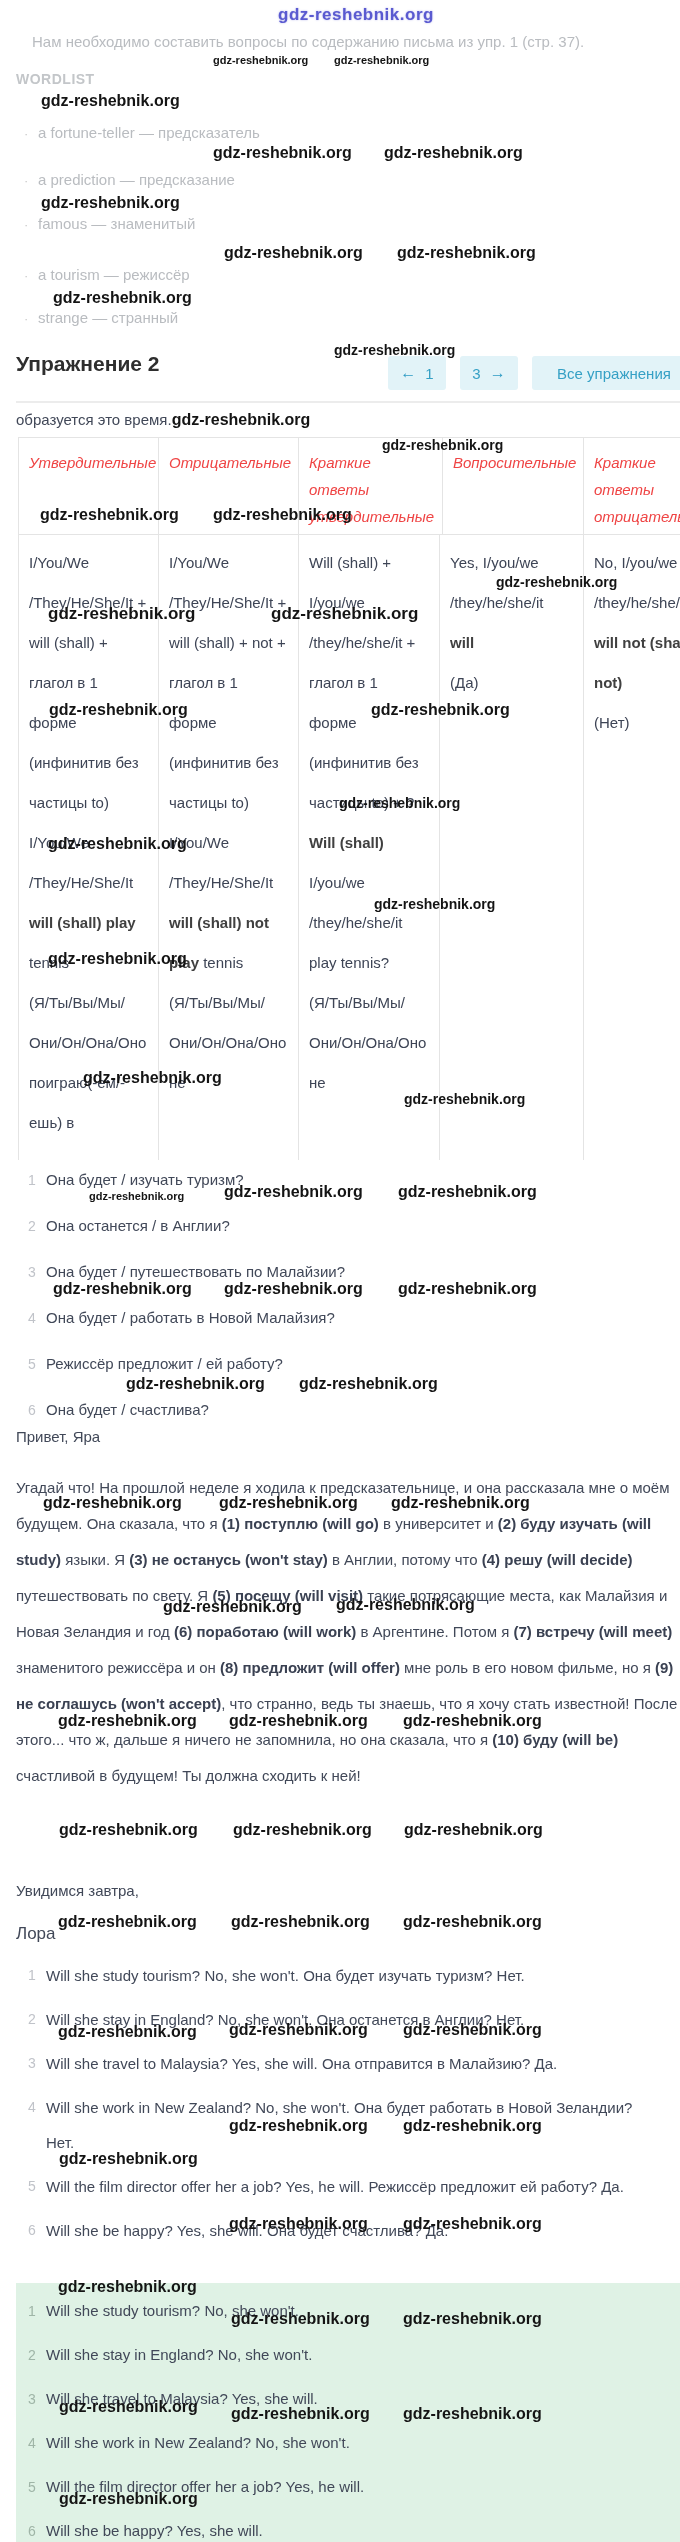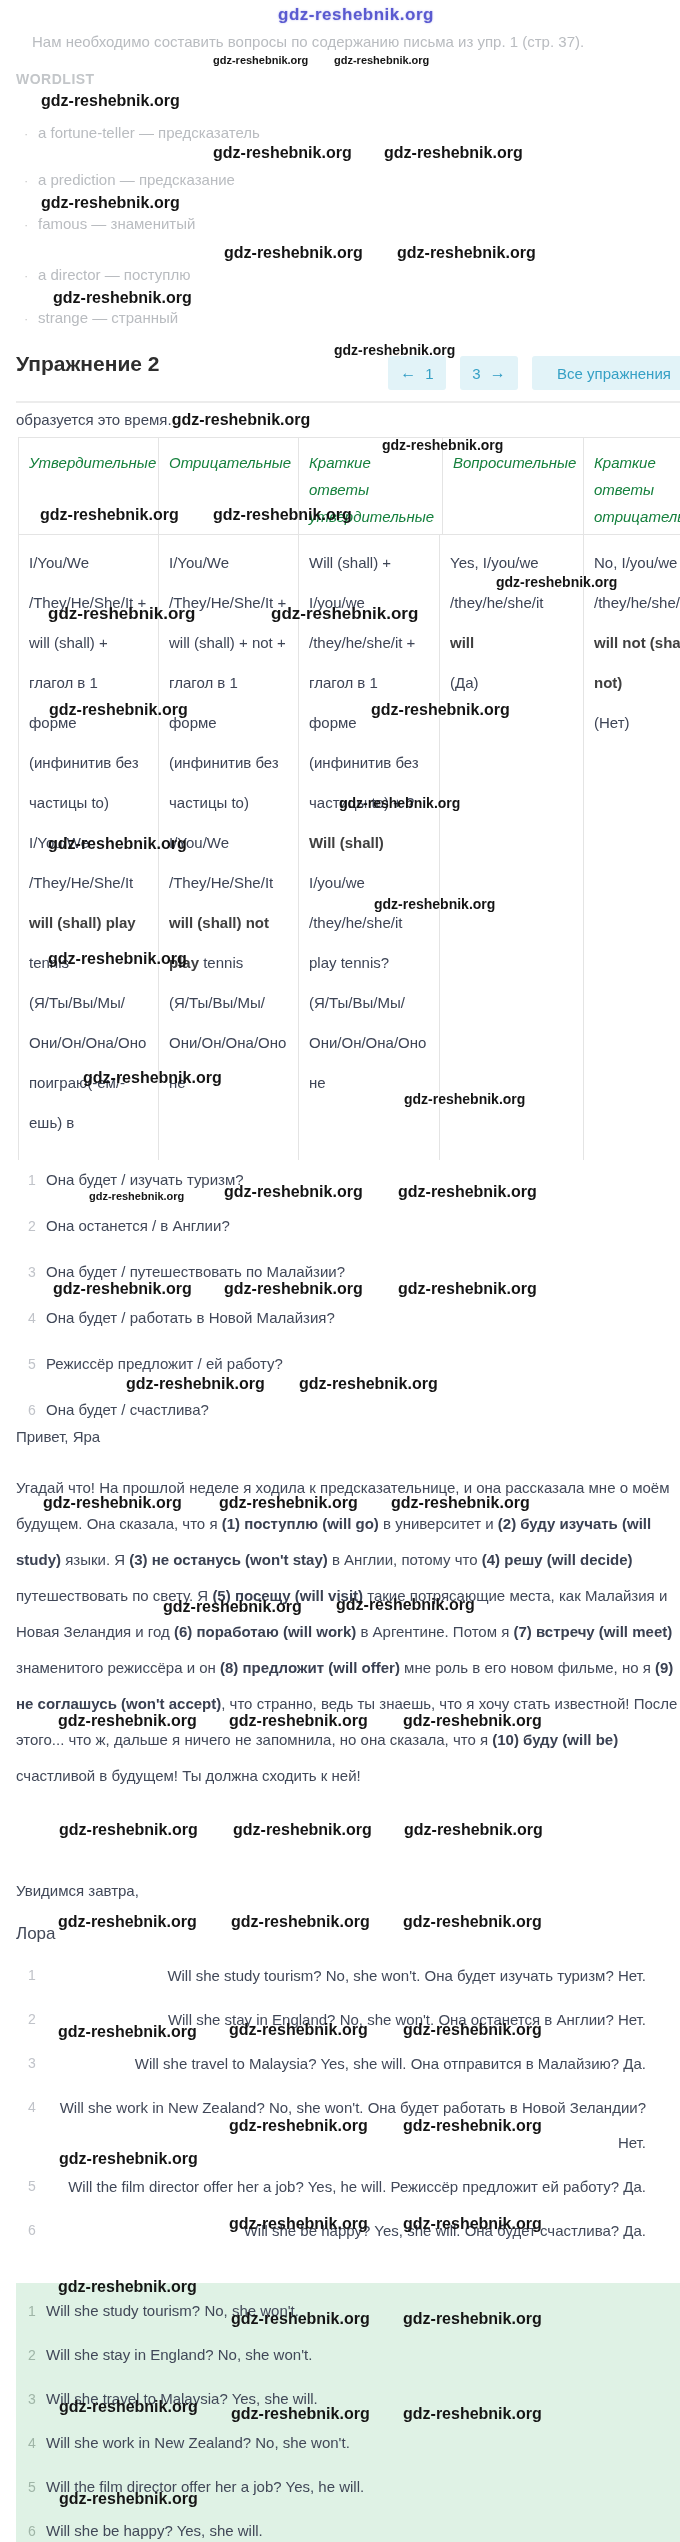--- a/index.html
+++ b/index.html
@@ -17,40 +17,40 @@
   .pg-btn{position:absolute;top:356px;height:34px;background:#e2f3f8;border:none;border-radius:3px;
           display:flex;align-items:center;justify-content:center;gap:9px;
           color:#35a0c5;font-size:15px;font-family:"Liberation Sans",sans-serif;cursor:pointer;padding:0;}
   .pg-btn .arrow{font-size:16px;color:#2e9bc4;}
   .divider{position:absolute;top:401px;left:0;width:680px;height:2px;background:#ececec;}
   .lead{position:absolute;top:411px;left:0;font-size:15px;color:#414858;}
   .lead b{color:#141414;font-size:16px;}
   .gtable{position:absolute;top:437px;left:2px;width:698px;border-top:1px solid #e4e4e4;border-left:1px solid #e4e4e4;}
   .gtable .hdr{display:flex;height:96px;overflow:hidden;border-bottom:1px solid #e4e4e4;}
   .hcell{box-sizing:border-box;padding:11px 10px 0 10px;font-style:italic;font-size:15px;
-         line-height:27px;border-right:1px solid #e4e4e4;color:#15803d;}
+         line-height:27px;border-right:1px solid #e4e4e4;color:#ef4444;}
   .bodyrow{display:flex;height:625px;overflow:hidden;}
   .bcell{box-sizing:border-box;padding:8px 10px 0 10px;font-size:15px;line-height:40px;
          border-right:1px solid #e4e4e4;color:#3d4455;overflow-wrap:anywhere;word-break:break-word;}
   .c1{width:140px;} .c2{width:140px;} .c3{width:141px;} .c4{width:144px;} .c5{width:133px;}
   .bcell b{font-weight:700;color:#404040;}
   .para{margin:0;}
   .qlist{position:absolute;top:1162px;left:0;width:680px;}
   .qitem,.aitem,.gitem{display:flex;font-size:15px;}
   .qitem{line-height:36px;margin-bottom:10px;}
   .num{box-sizing:border-box;width:30px;padding-left:12px;color:#c0c3c9;font-size:14px;flex:none;}
   .txt{color:#414858;}
   .letter-greeting{position:absolute;top:1428px;left:0;font-size:15px;}
   .letter-body{position:absolute;top:1470px;left:0;width:674px;font-size:15px;line-height:36px;}
   .letter-body b{color:#3a4152;}
   .letter-closing{position:absolute;top:1882px;left:0;font-size:15px;}
   .letter-signature{position:absolute;top:1924px;left:0;font-size:17px;}
   .alist{position:absolute;top:1958px;left:0;width:680px;}
   .aitem{line-height:35px;margin-bottom:9px;}
-  .aitem .txt{width:600px;text-align:right;}
+  .aitem .txt{width:600px;}
   .green{position:absolute;top:2283px;left:0;width:680px;height:259px;background:#dff2e5;
          box-sizing:border-box;padding-top:12px;}
   .gitem{line-height:32px;margin-bottom:12px;}
   .gitem .num{color:#9fb5a7;}
 </style>
 </head>
 <body>
 
 <div class="page">
 
@@ -63,21 +63,21 @@
   <div class="wl-item" style="top:124px">
     <span class="bullet">·</span><span>a fortune-teller — предсказатель</span>
   </div>
   <div class="wl-item" style="top:171px">
     <span class="bullet">·</span><span>a prediction — предсказание</span>
   </div>
   <div class="wl-item" style="top:215px">
     <span class="bullet">·</span><span>famous — знаменитый</span>
   </div>
   <div class="wl-item" style="top:266px">
-    <span class="bullet">·</span><span>a director — поступлю</span>
+    <span class="bullet">·</span><span>a tourism — режиссёр</span>
   </div>
   <div class="wl-item" style="top:309px">
     <span class="bullet">·</span><span>strange — странный</span>
   </div>
 
   <div class="ex-title">Упражнение 2</div>
 
   <button class="pg-btn" style="left:372px;width:58px;">
     <span class="arrow">←</span>
     <span>1</span>

